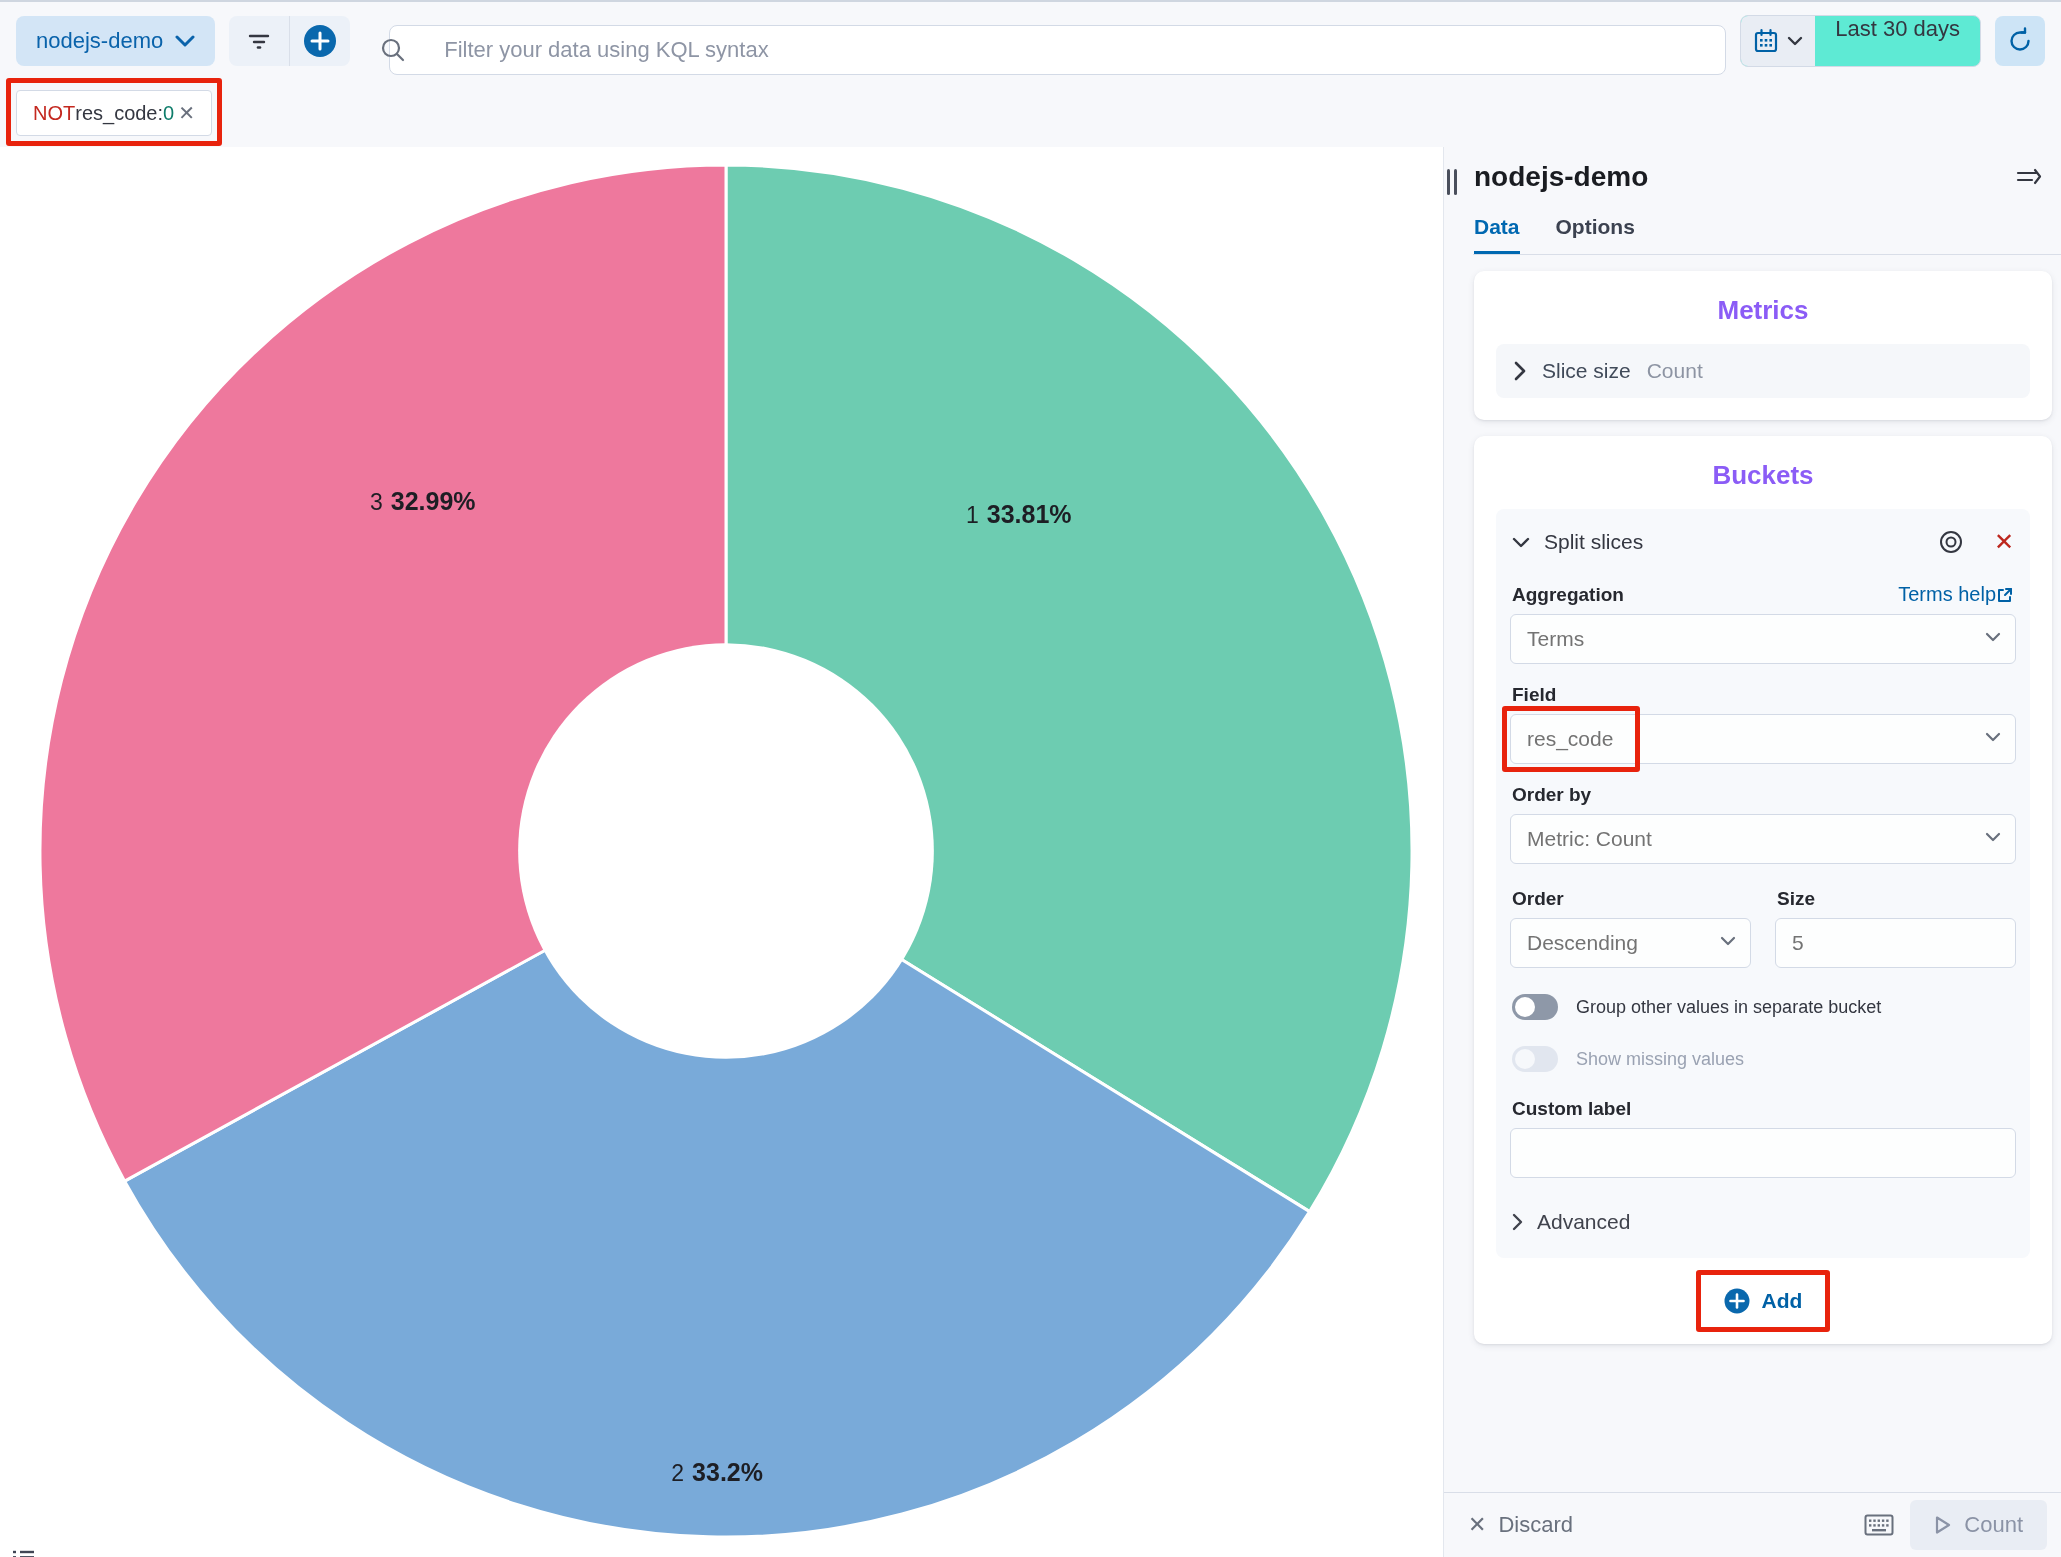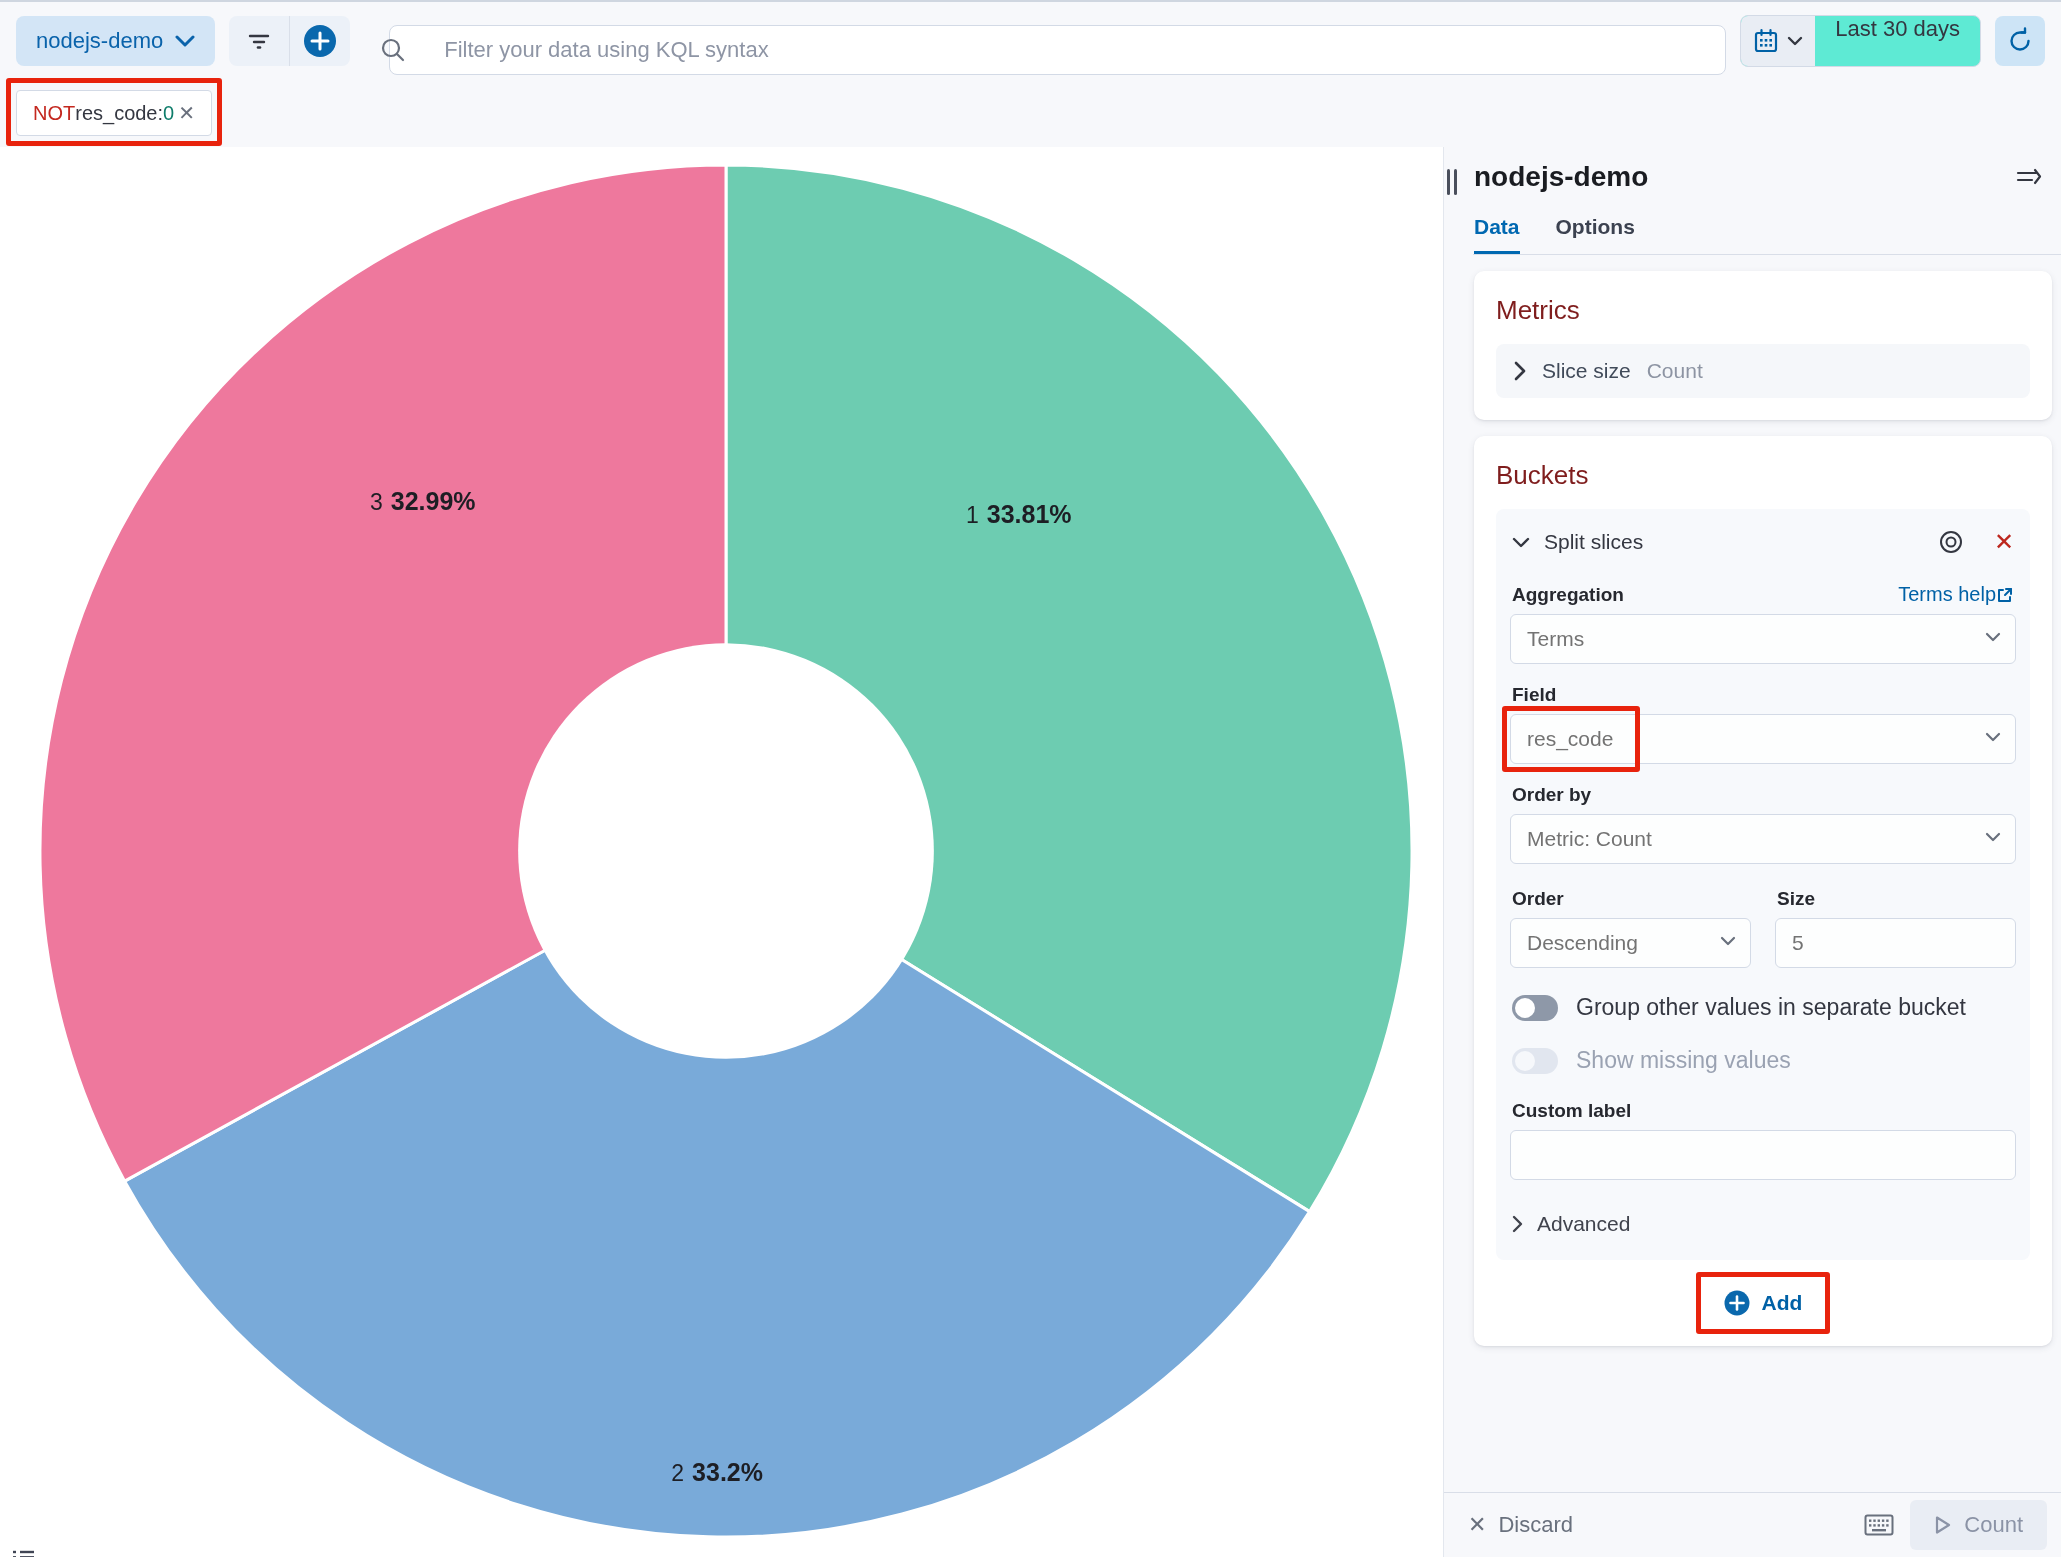--- a/index.html
+++ b/index.html
@@ -46,21 +46,21 @@
   .sb-titlerow{display:flex;align-items:center;margin-top:14px;}
   .sb-title{font-size:28px;font-weight:700;color:#1a1c21;}
   .collapse-btn{margin-left:auto;margin-right:10px;cursor:pointer;}
   .tabs{display:flex;gap:36px;margin-top:22px;}
   .tab{font-size:21px;font-weight:600;padding-bottom:12px;cursor:pointer;}
   .tab.active{color:#0068b1;border-bottom:3px solid #0068b1;}
   .tab:not(.active){color:#3c4250;}
   .tabs-divider{height:1px;background:#d9dee8;margin:0 -9px 0 -1px;}
 
   .card{background:#fff;border-radius:10px;box-shadow:0 2px 6px rgba(46,57,79,.1),0 1px 2px rgba(46,57,79,.08);padding:22px;margin-top:16px;}
-  .card-heading{font-size:26px;font-weight:400;color:#7f1d1d;margin:2px 0 18px 0;}
+  .card-heading{font-size:26px;font-weight:700;color:#8b5cf6;margin:2px 0 18px 0;text-align:center;}
   .metric-row{display:flex;align-items:center;gap:16px;background:#f5f7fa;border-radius:8px;height:54px;padding:0 18px;cursor:pointer;}
   .metric-row .m-label{font-size:21px;color:#404a59;}
   .metric-row .m-value{font-size:21px;color:#8d94a3;}
 
   .bucket-panel{background:#f7f9fc;border-radius:8px;padding:16px 14px 22px 14px;}
   .accordion-row{display:flex;align-items:center;gap:14px;padding:4px 2px 8px 2px;}
   .accordion-row .a-label{font-size:21px;color:#343741;cursor:pointer;}
   .accordion-row .spacer{flex:1;}
   .icon-btn{cursor:pointer;display:flex;align-items:center;}
   .x-red{color:#bd271e;font-size:24px;line-height:1;cursor:pointer;}
@@ -74,21 +74,21 @@
   input.control{cursor:text;font-family:"Liberation Sans",sans-serif;padding:0 16px;width:100%;outline:none;}
   .two-col{display:flex;gap:24px;}
   .two-col .col{flex:1;min-width:0;}
 
   .toggle-row{display:flex;align-items:center;gap:18px;margin:26px 2px 0 2px;}
   .toggle{position:relative;width:46px;height:26px;border-radius:13px;flex:none;cursor:pointer;}
   .toggle.off{background:#8e98a8;}
   .toggle.disabled{background:#e1e6ef;}
   .toggle .knob{position:absolute;left:3px;top:3px;width:20px;height:20px;border-radius:50%;background:#fff;}
   .toggle.disabled .knob{background:#f6f8fb;}
-  .toggle-label{font-size:23px;color:#343741;}
+  .toggle-label{font-size:18px;color:#343741;}
   .toggle-label.muted{color:#9aa2b2;}
 
   .advanced-row{display:flex;align-items:center;gap:14px;margin-top:30px;padding:2px;cursor:pointer;}
   .advanced-row .a-label{font-size:21px;color:#40434d;}
 
   .add-row{display:flex;justify-content:center;margin-top:22px;}
   .add-btn{display:flex;align-items:center;gap:12px;padding:8px 14px;color:#0061a6;font-size:21px;font-weight:600;cursor:pointer;}
 
   .sb-footer{position:absolute;left:0;right:0;bottom:0;height:64px;border-top:1px solid #d9dee8;display:flex;align-items:center;padding:0 14px 0 24px;background:#f7f8fb;}
   .discard{display:flex;align-items:center;gap:12px;color:#69707d;font-size:22px;cursor:pointer;}

